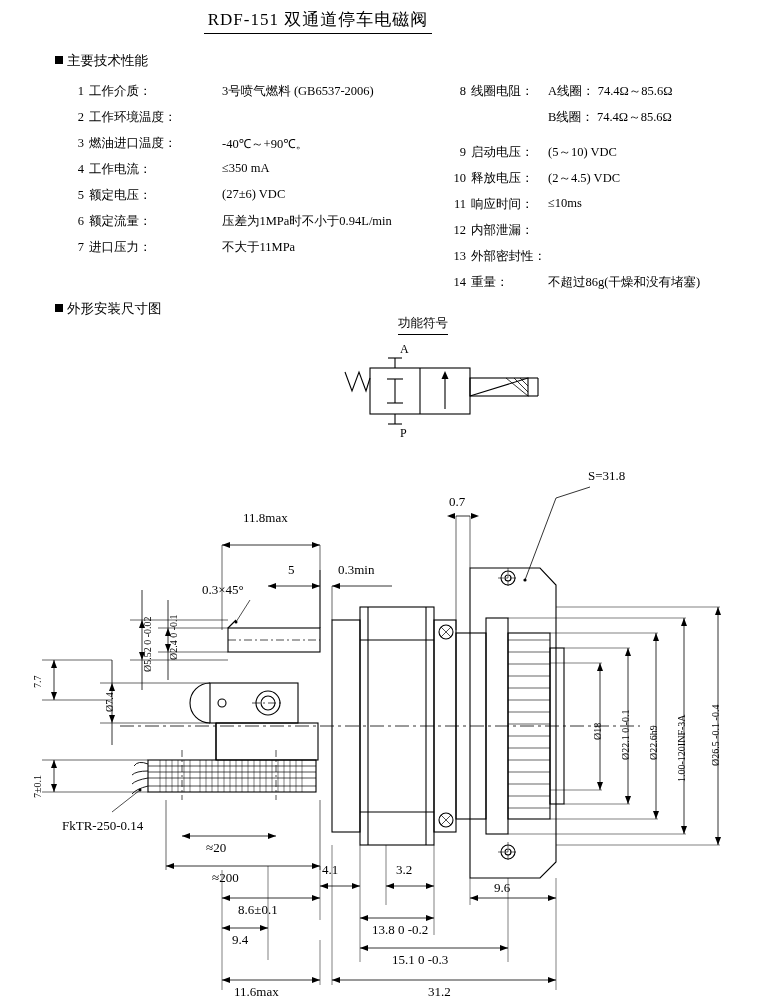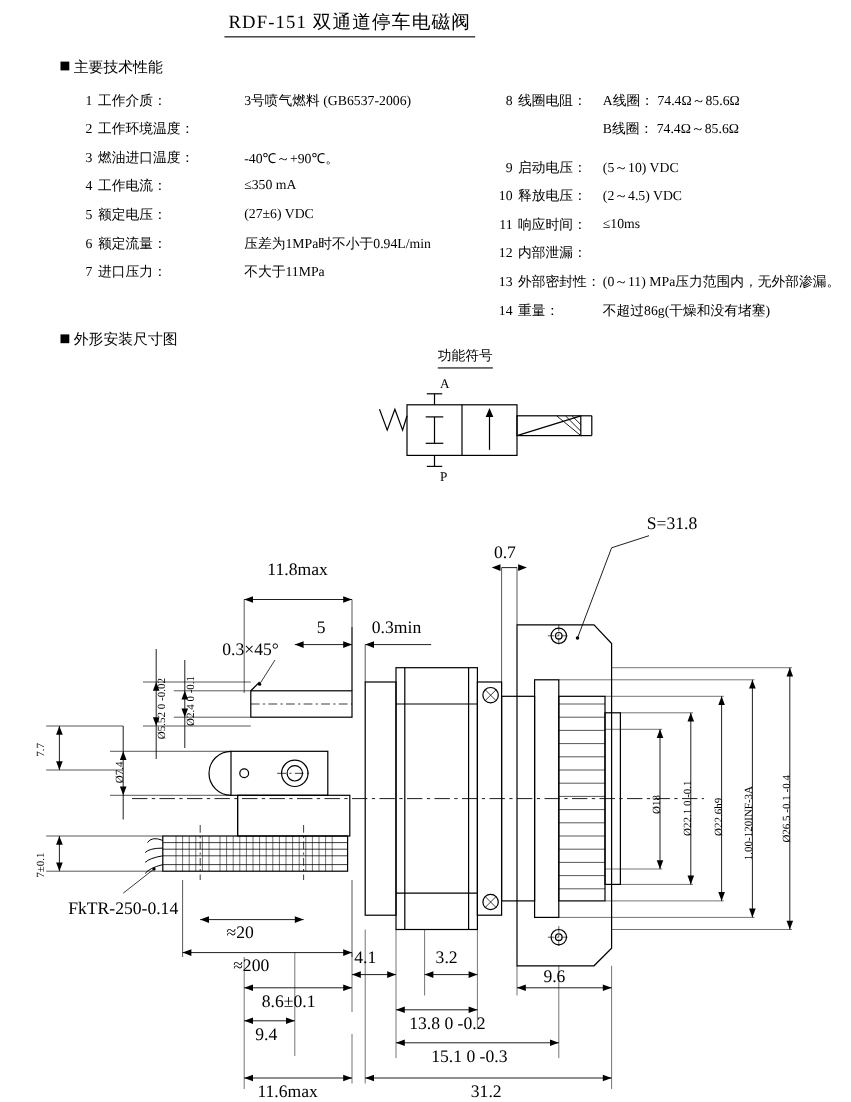--- a/index.html
+++ b/index.html
@@ -21,21 +21,21 @@
   .sec-head{position:absolute;font-size:13.5px;}
   .sec-head .sq{display:inline-block;width:8px;height:8px;background:#000;margin-right:4px;position:relative;top:-1px;}
 
   
   .spec-row{position:absolute;font-size:12.5px;white-space:nowrap;}
   .spec-num{display:inline-block;width:16px;text-align:right;}
   .spec-lbl{display:inline-block;margin-left:5px;}
   .spec-val{position:absolute;font-size:12.5px;white-space:nowrap;}
 
   
-  .lbl{position:absolute;font-size:16px;white-space:nowrap;font-family:"Liberation Serif",serif;}
+  .lbl{position:absolute;font-size:13px;white-space:nowrap;font-family:"Liberation Serif",serif;}
   .vert{transform-origin:left top;}
   svg{position:absolute;left:0;top:0;}
 </style>
 </head>
 <body>
 
 <div class="page">
 
   <div id="doc-title">
     <span>RDF-151 双通道停车电磁阀</span>
@@ -101,21 +101,20 @@
   </div>
   <div class="spec-val" style="left:548px;top:196px;text-align:center;">≤10ms</div>
 
   <div class="spec-row" style="left:450px;top:222px;">
     <span class="spec-num">12</span><span class="spec-lbl">内部泄漏：</span>
   </div>
 
   <div class="spec-row" style="left:450px;top:248px;">
     <span class="spec-num">13</span><span class="spec-lbl">外部密封性：</span>
   </div>
-  <div class="spec-val" style="left:548px;top:248px;">(0～11) MPa压力范围内，无外部渗漏。</div>
 
   <div class="spec-row" style="left:450px;top:274px;">
     <span class="spec-num">14</span><span class="spec-lbl">重量：</span>
   </div>
   <div class="spec-val" style="left:548px;top:274px;">不超过86g(干燥和没有堵塞)</div>
 
   <div class="sec-head" style="left:55px;top:300px;">
     <span class="sq"></span><span>外形安装尺寸图</span>
   </div>
 

